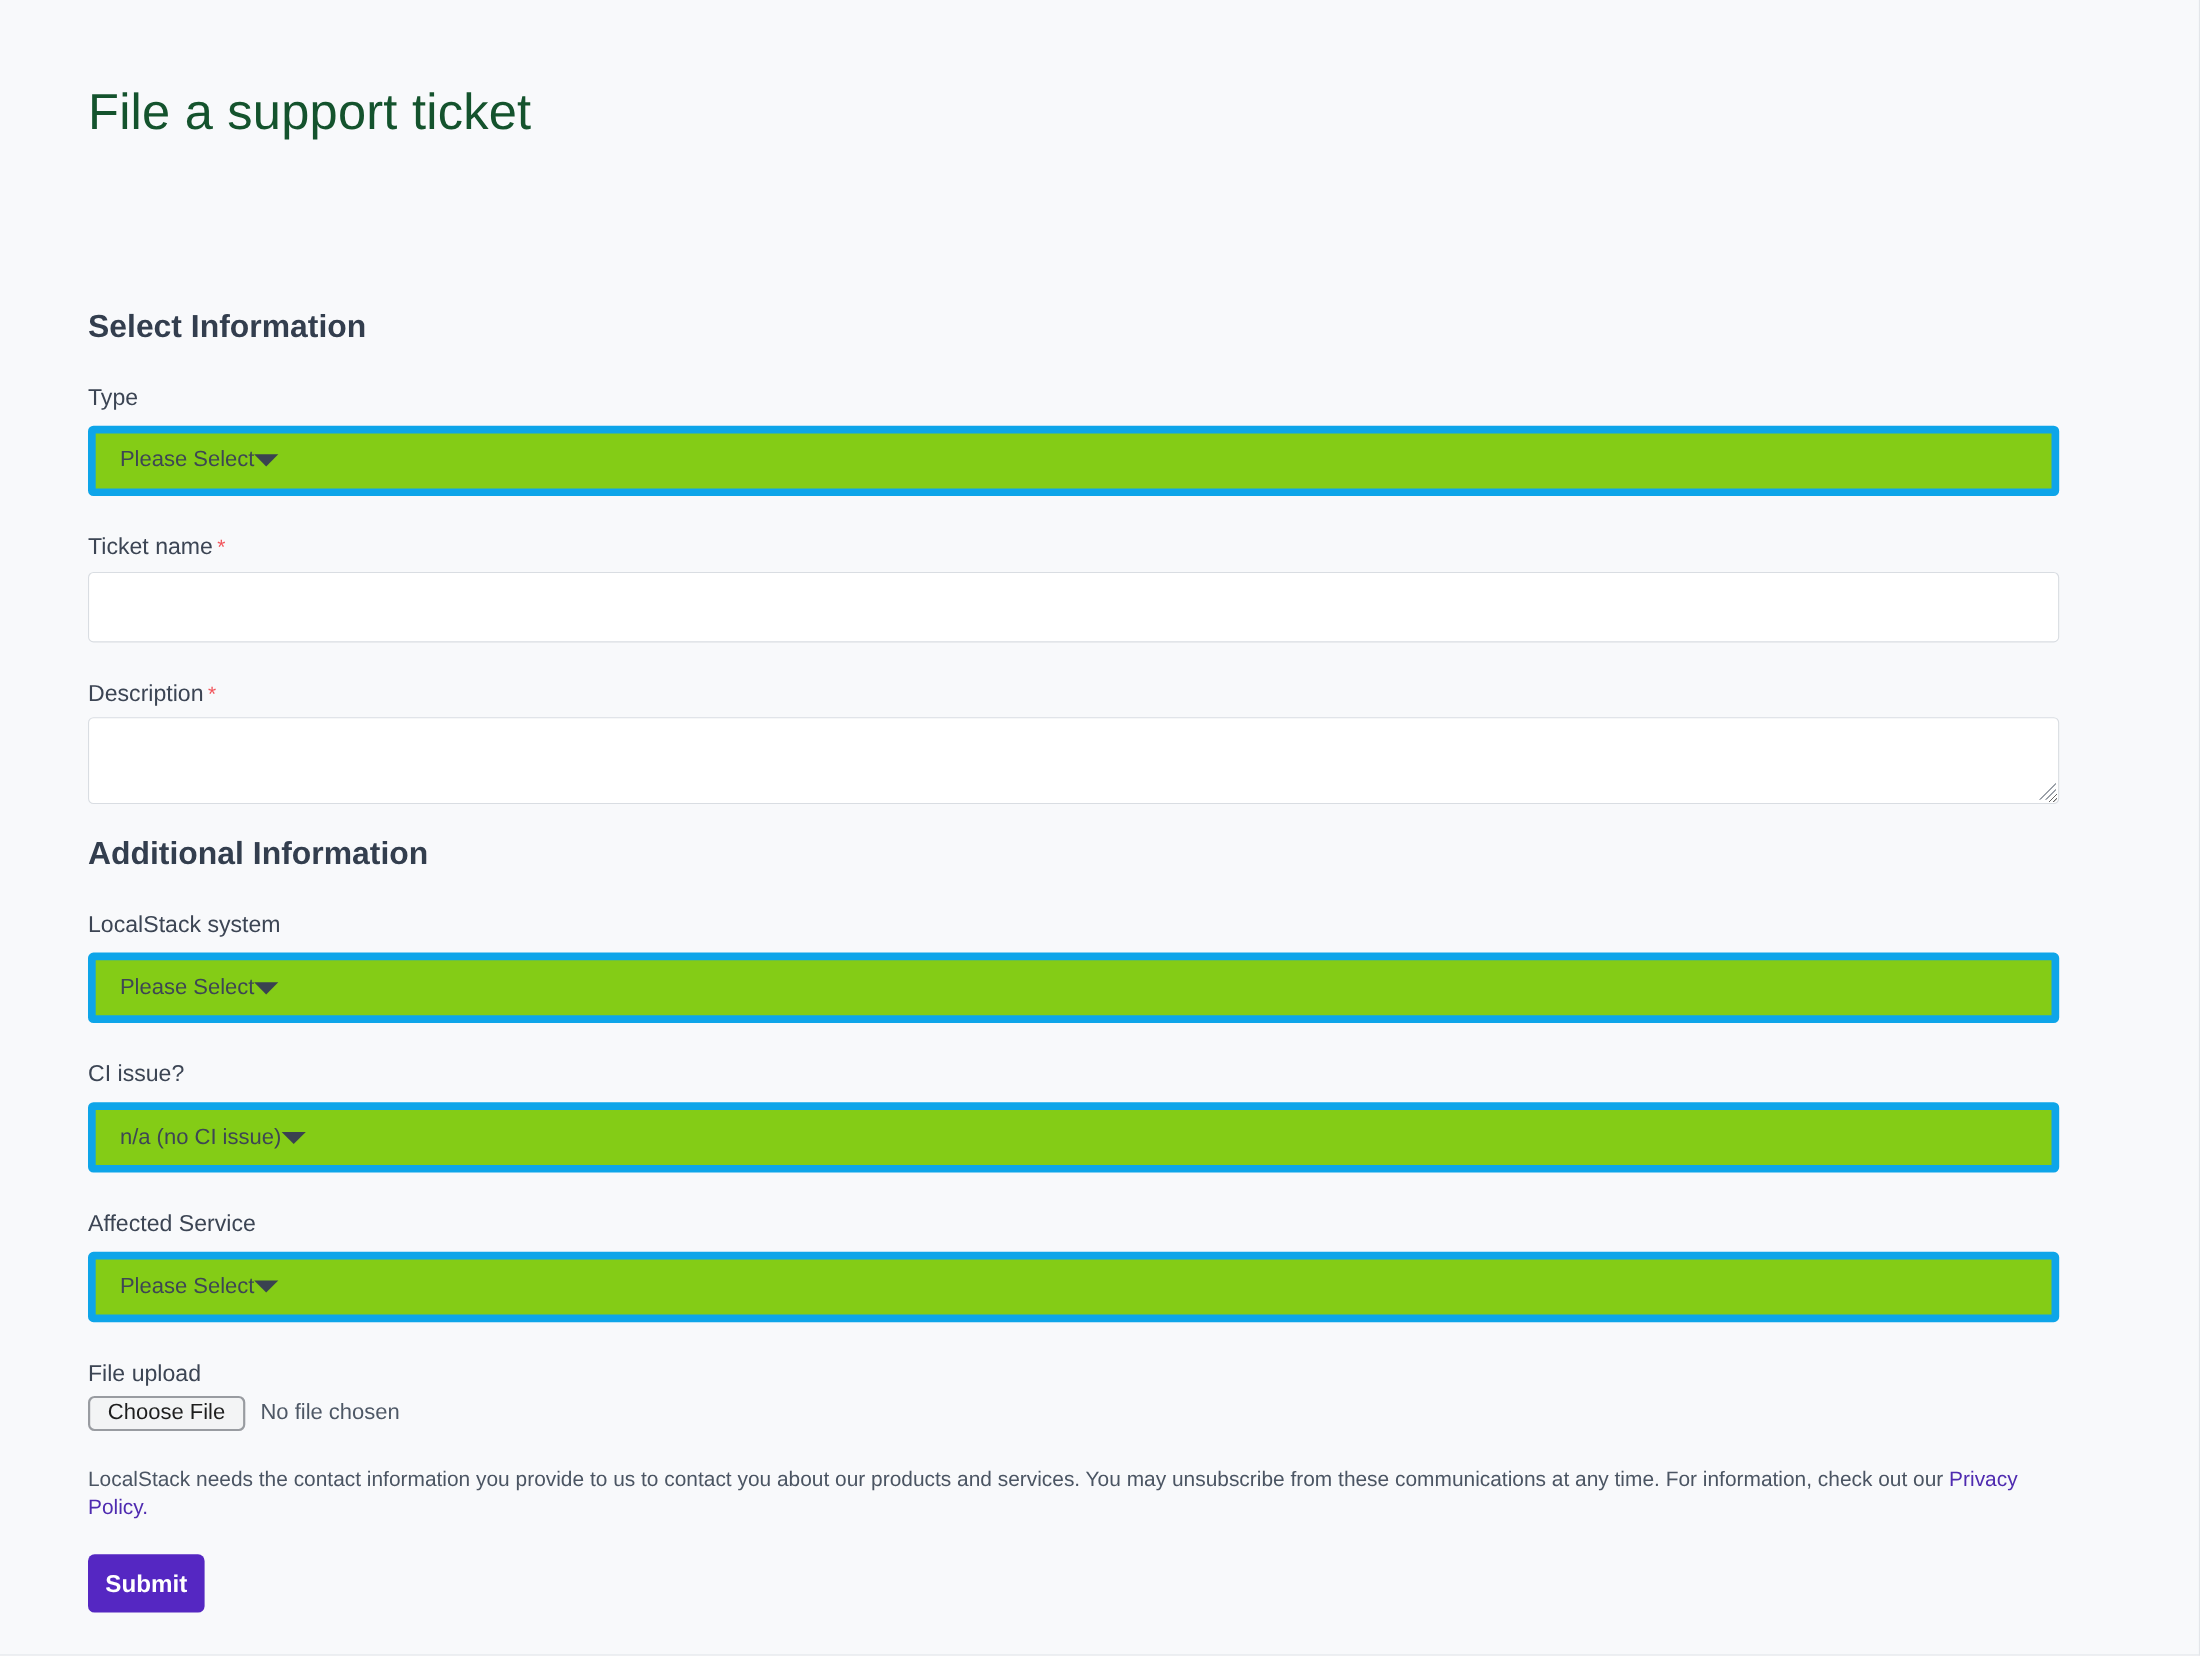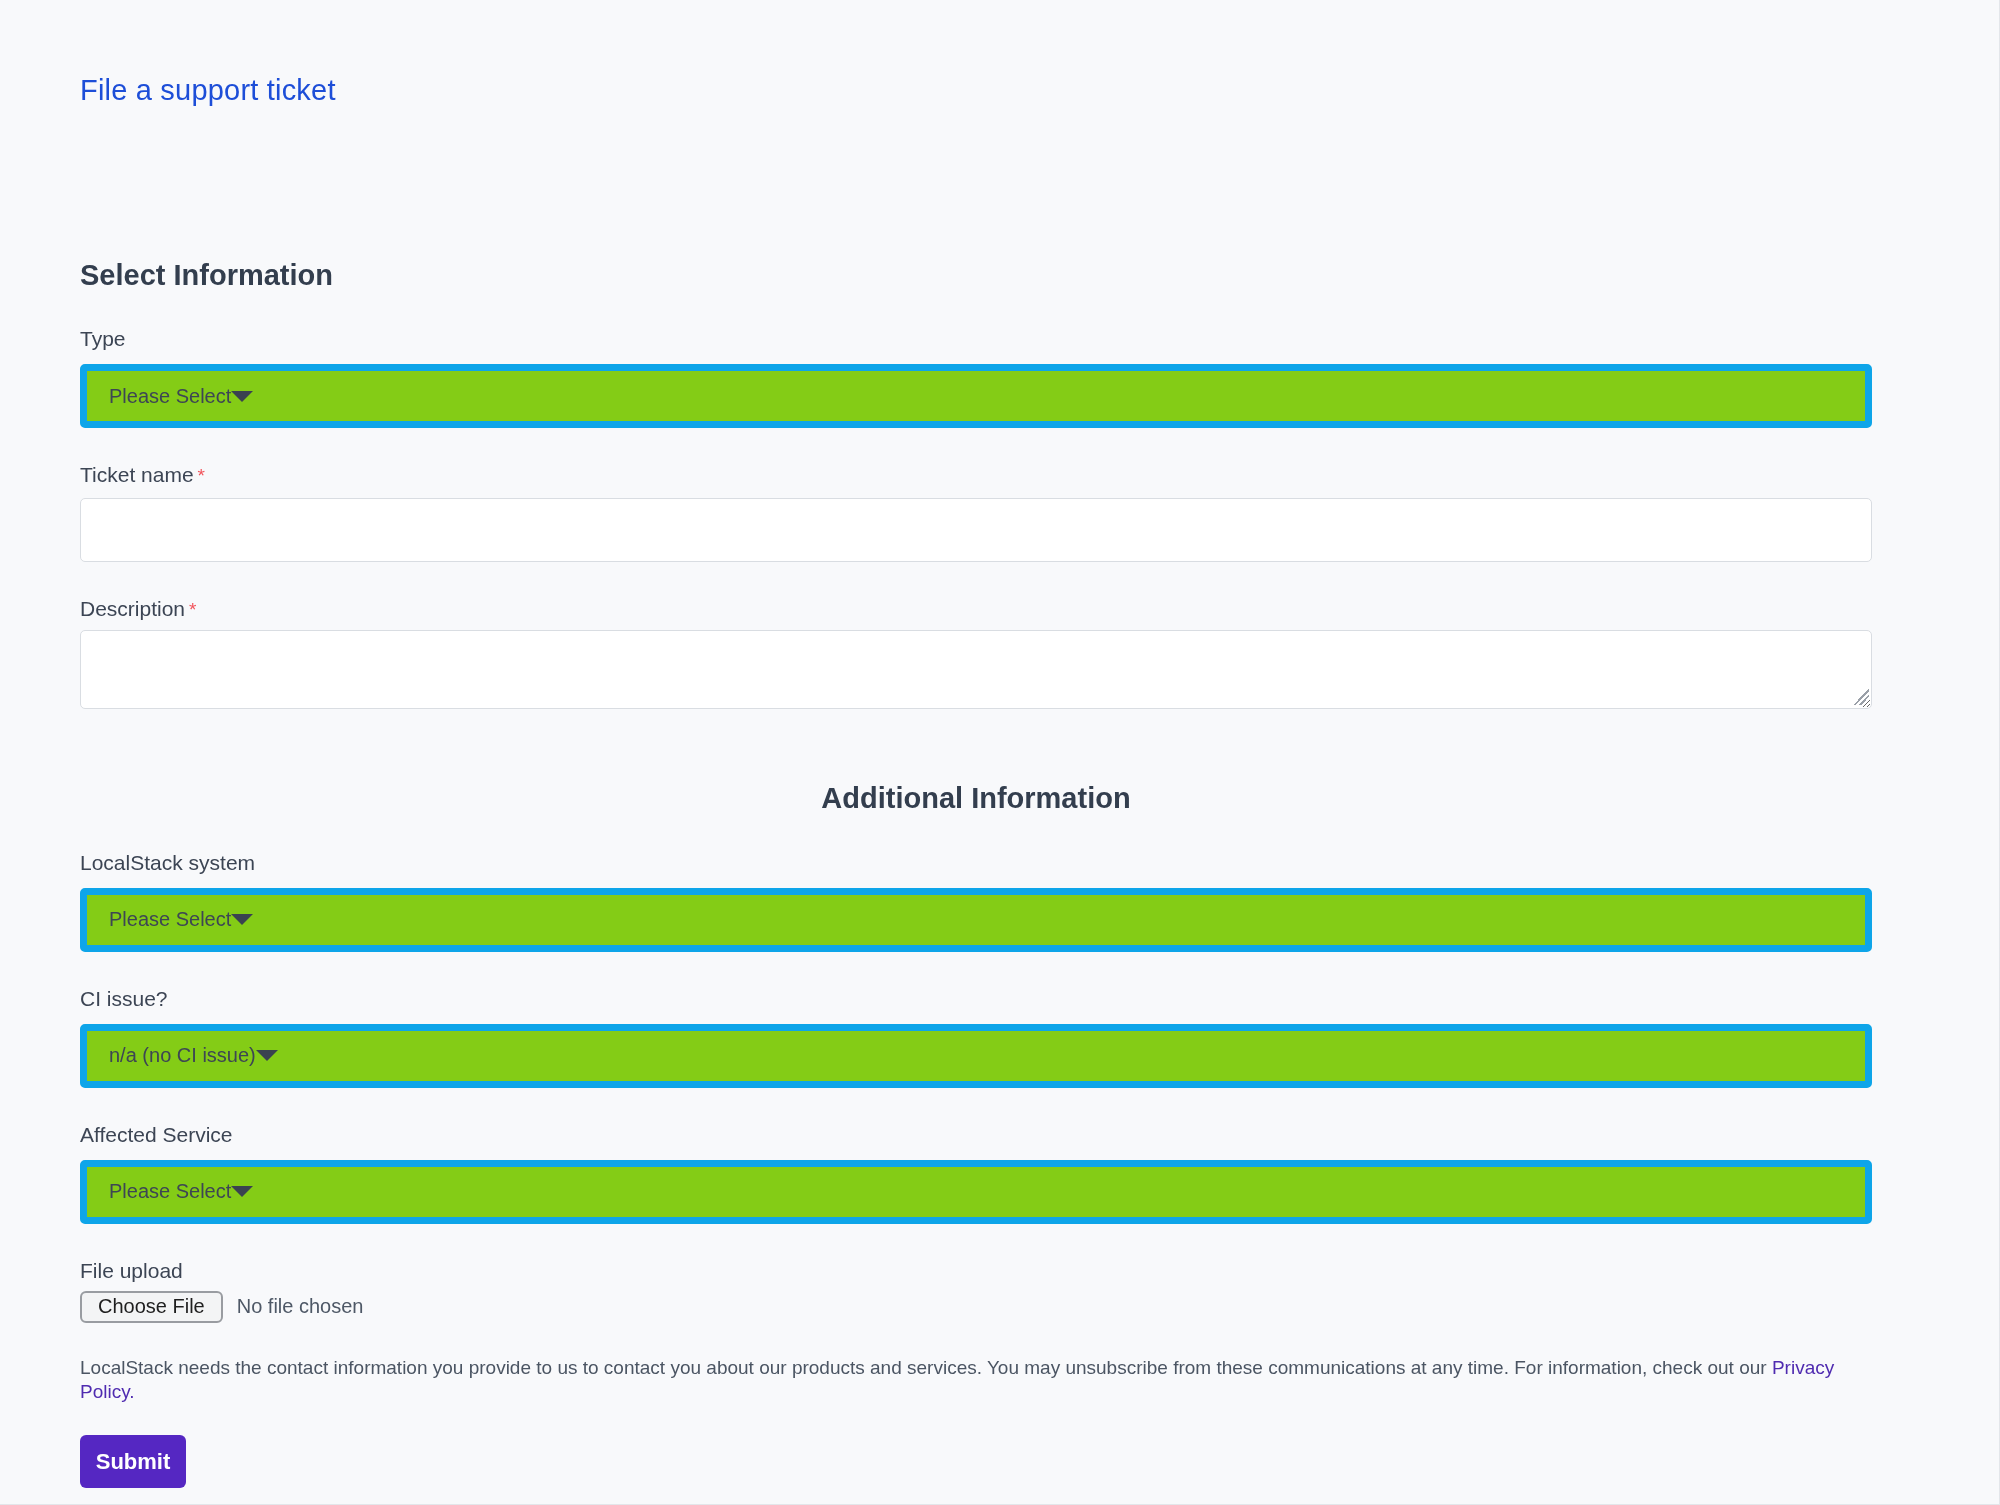--- a/index.html
+++ b/index.html
@@ -12,34 +12,34 @@
     border-bottom: 1px solid #e3e6ea;
     overflow: hidden;
   }
   .page {
     padding-left: 80px;
     padding-right: 127px;
     width: 100%;
   }
   h1.page-title {
     margin-top: 72px;
-    font-size: 29px;
+    font-size: 46px;
     font-weight: 300;
     letter-spacing: 0.2px;
-    color: #1d4ed8;
+    color: #14532d;
     line-height: 1.3;
   }
   h2.section-heading {
     font-size: 29px;
     font-weight: 700;
     color: #333e4e;
     line-height: 1.2;
   }
   h2.basic { margin-top: 148px; }
-  h2.additional { margin-top: 72px; text-align: center; }
+  h2.additional { margin-top: 28px; }
   .field-label {
     font-size: 21px;
     font-weight: 400;
     color: #3c4554;
     line-height: 1.33;
     margin-top: 33px;
   }
   .required-star {
     color: #f2545b;
     font-size: 19px;

